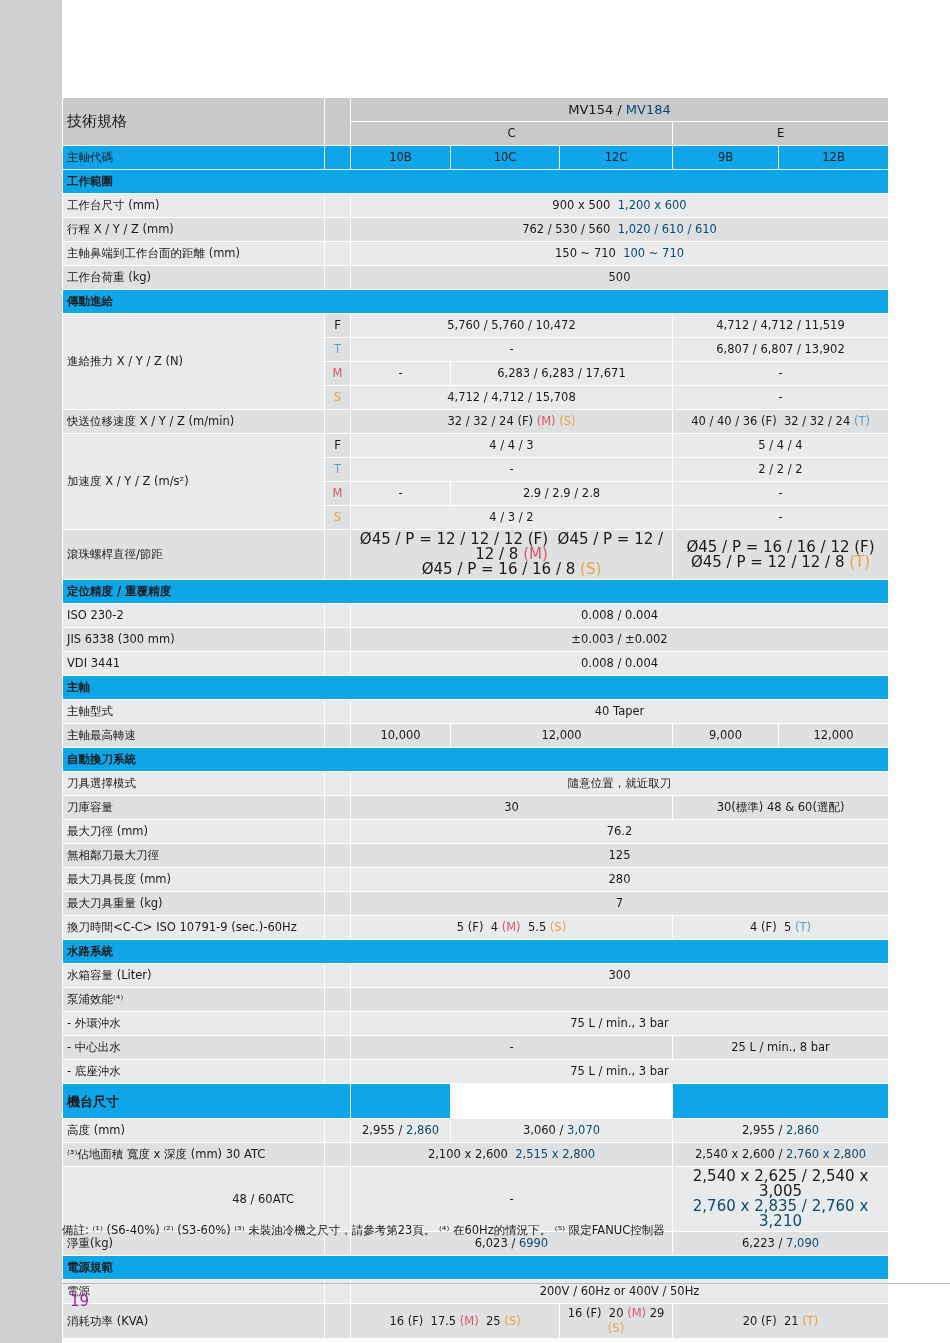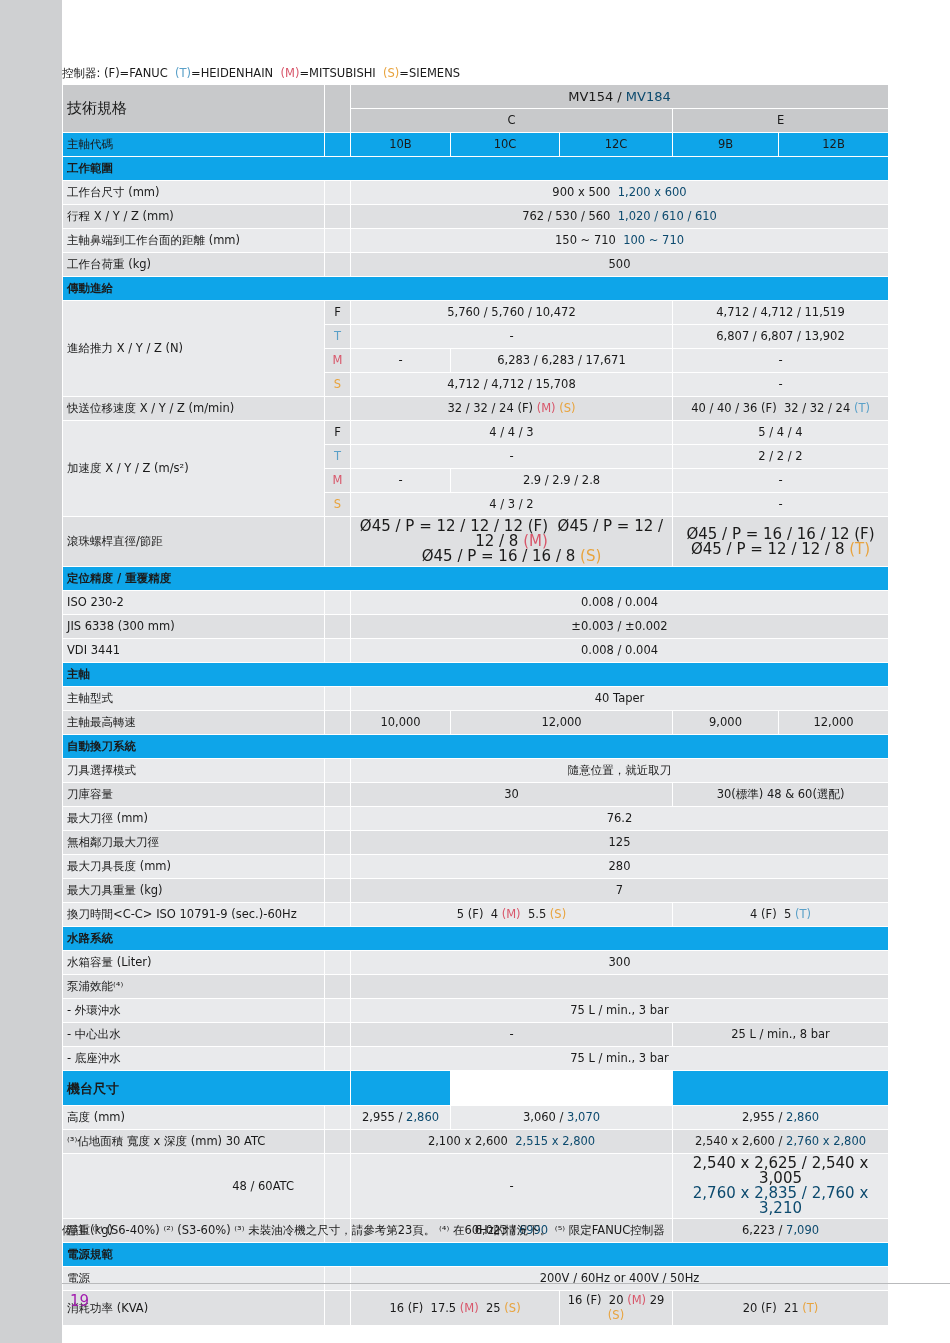--- a/index.html
+++ b/index.html
@@ -21,21 +21,21 @@
   }
   .topline{
     position:absolute;left:62px;top:66px;width:826px;
     font-size:11.5px;color:#1a1a1a;white-space:nowrap;
   }
   .ctl-f{color:#1a1a1a;}
   .ctl-t{color:#5aa0c8;}
   .ctl-m{color:#d8566a;}
   .ctl-s{color:#e8a33d;}
   table.spec{
-    position:absolute;left:62px;top:84px;
+    position:absolute;left:62px;top:97px;
     border-collapse:collapse;
     width:826px;
     font-size:11.5px;
     table-layout:fixed;
   }
   table.spec td{
     border:1px solid #ffffff;
     padding:2px 4px;
     vertical-align:middle;
     height:19px;
@@ -72,26 +72,20 @@
   }
   .mono-sm{font-size:15px;}
 </style>
 </head>
 <body>
 
 <div class="page">
 
   <div class="leftbar"></div>
 
-  <div class="topline">
-    <span class="ctl-f">控制器: (F)=FANUC</span>
-    <span class="ctl-t">&nbsp;(T)</span><span>=HEIDENHAIN</span>
-    <span class="ctl-m">&nbsp;(M)</span><span>=MITSUBISHI</span>
-    <span class="ctl-s">&nbsp;(S)</span><span>=SIEMENS</span>
-  </div>
 
   <table class="spec">
     <colgroup>
       <col style="width:262px">
       <col style="width:26px">
       <col style="width:100px">
       <col style="width:109px">
       <col style="width:113px">
       <col style="width:106px">
       <col style="width:110px">

